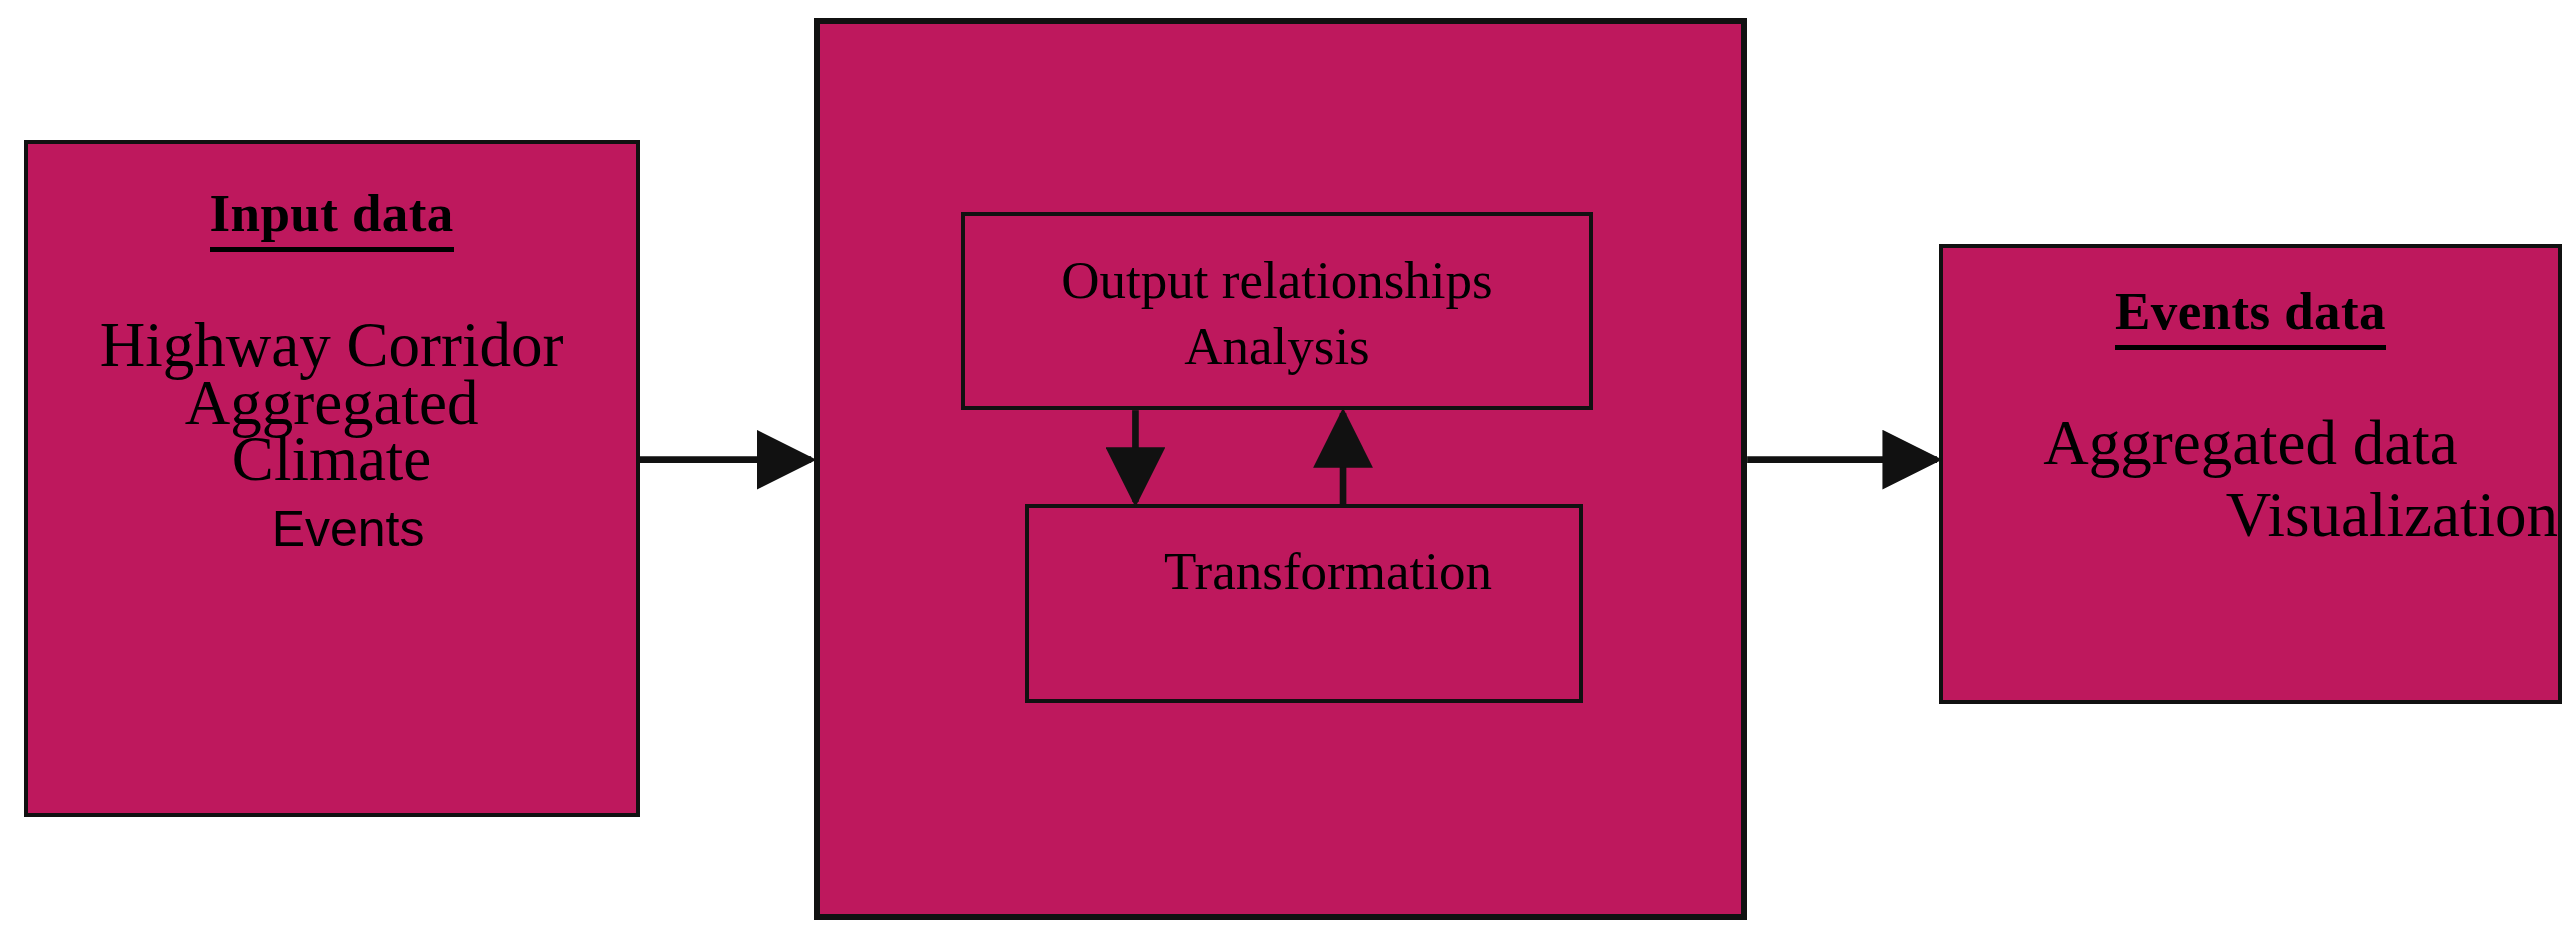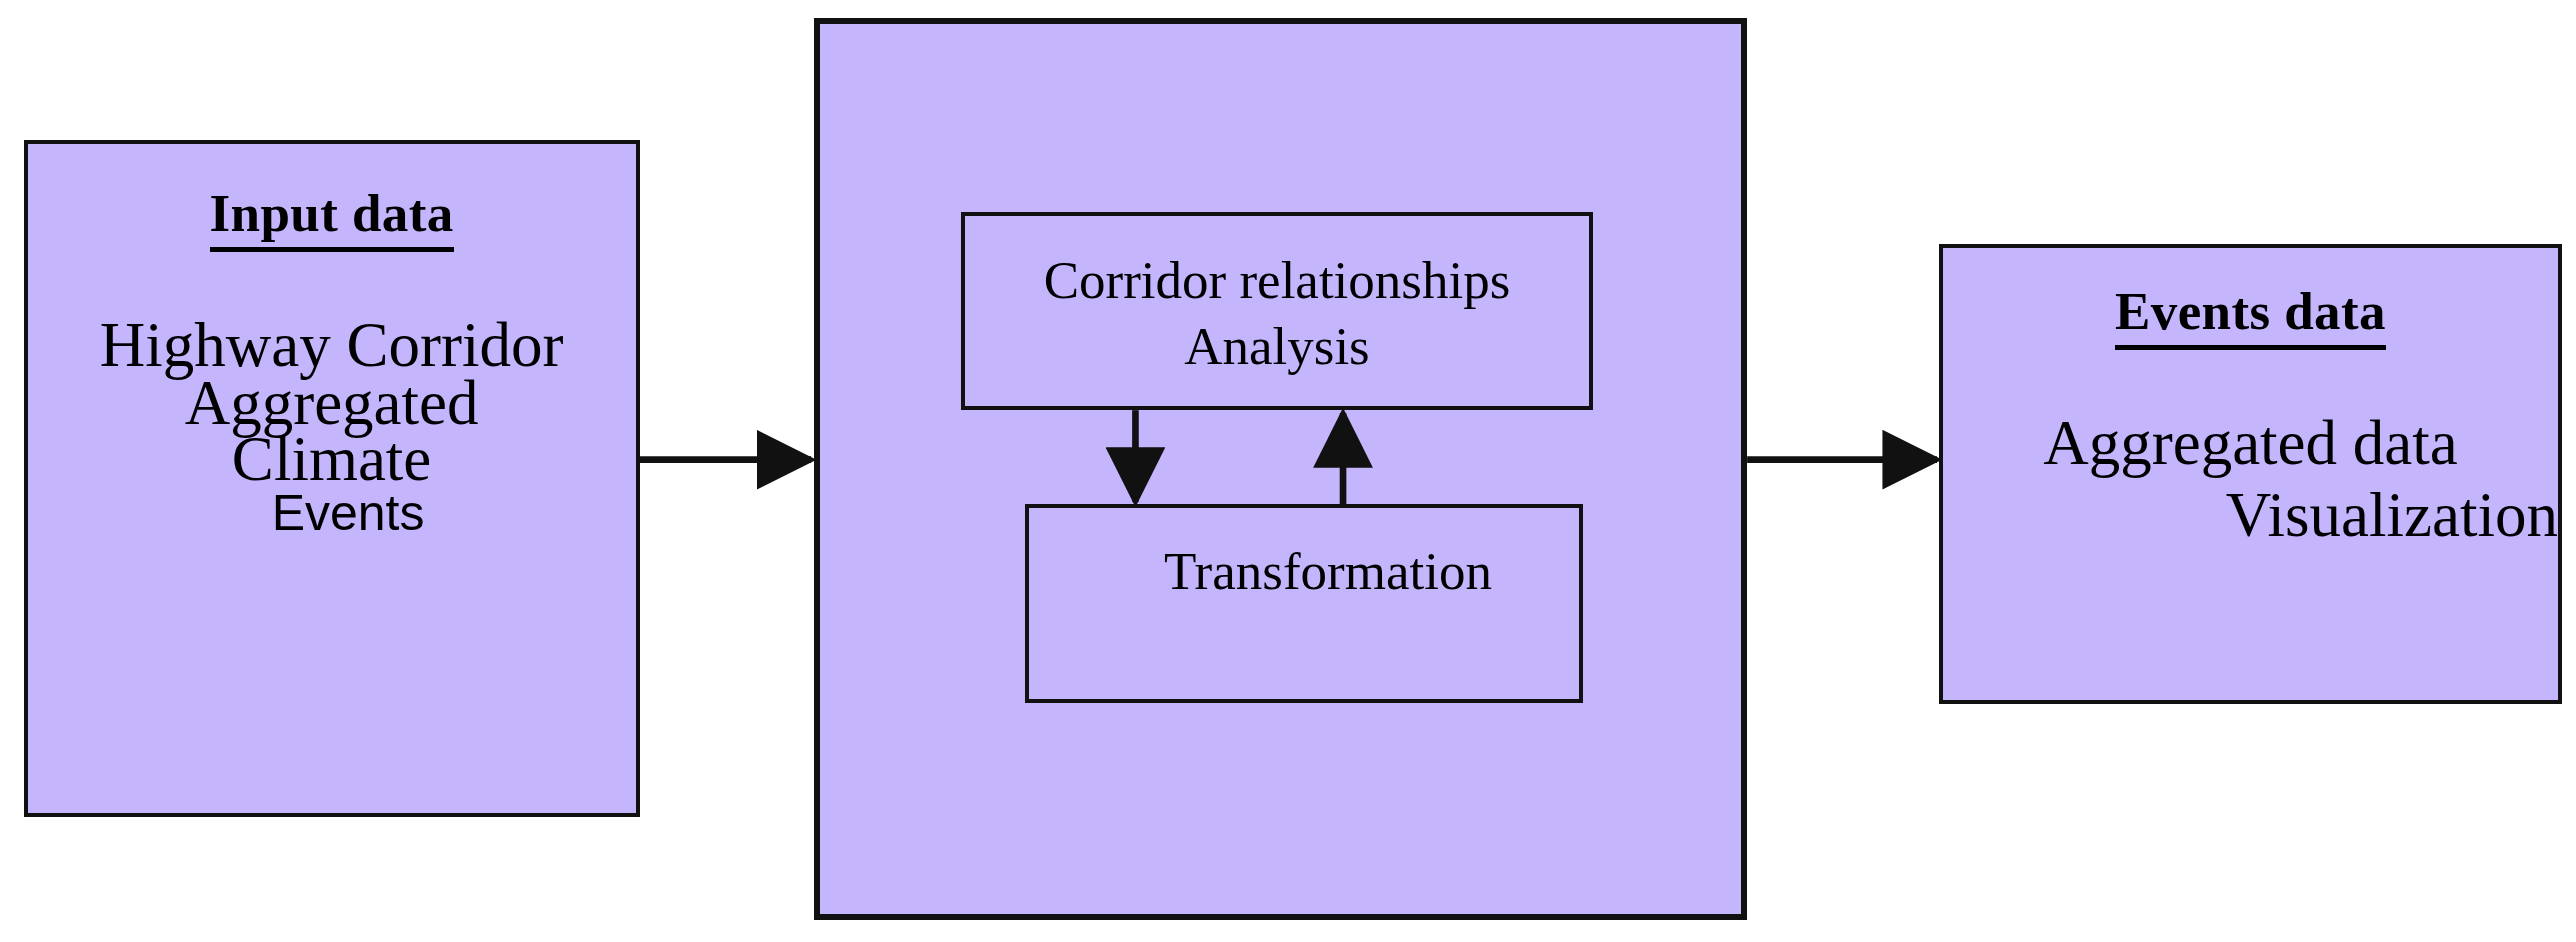--- a/index.html
+++ b/index.html
@@ -16,21 +16,21 @@
     width: 2576px;
     height: 943px;
     background: #ffffff;
     overflow: hidden;
   }
 
   
   .box {
     position: absolute;
     box-sizing: border-box;
-    background: #c4b5fd;
+    background: #be185d;
     border: 3.7px solid #111111;
   }
   .box.thick {
     border-width: 6.6px;
   }
   .box.thin {
     border-width: 4.4px;
   }
 
   
@@ -89,29 +89,29 @@
     </div>
     <div class="stack" style="top:170px;">
       <span class="item">Highway Corridor</span>
     </div>
     <div class="stack" style="top:228px;">
       <span class="item">Aggregated</span>
     </div>
     <div class="stack" style="top:284px;">
       <span class="item">Climate</span>
     </div>
-    <div class="stack" style="top:344px;padding-left:33px;">
+    <div class="stack" style="top:360px;padding-left:33px;">
       <span class="item sans">Events</span>
     </div>
   </div>
 
   <div class="box thick" style="left:814px; top:17.7px; width:933px; height:902px;">
 
     <div class="box thin" style="left:141px; top:188px; width:632px; height:198px;">
-      <div class="inner-label" style="top:32.5px;">Corridor relationships</div>
+      <div class="inner-label" style="top:32.5px;">Output relationships</div>
       <div class="inner-label" style="top:98px;">Analysis</div>
     </div>
 
     <div class="box thin" style="left:205px; top:480px; width:558px; height:199px;">
       <div class="inner-label" style="top:31px;margin-left:48px;">Transformation</div>
     </div>
   </div>
 
   <div class="box thin" style="left:1939px; top:244px; width:623px; height:460px;">
     <div class="stack" style="top:37px;">

